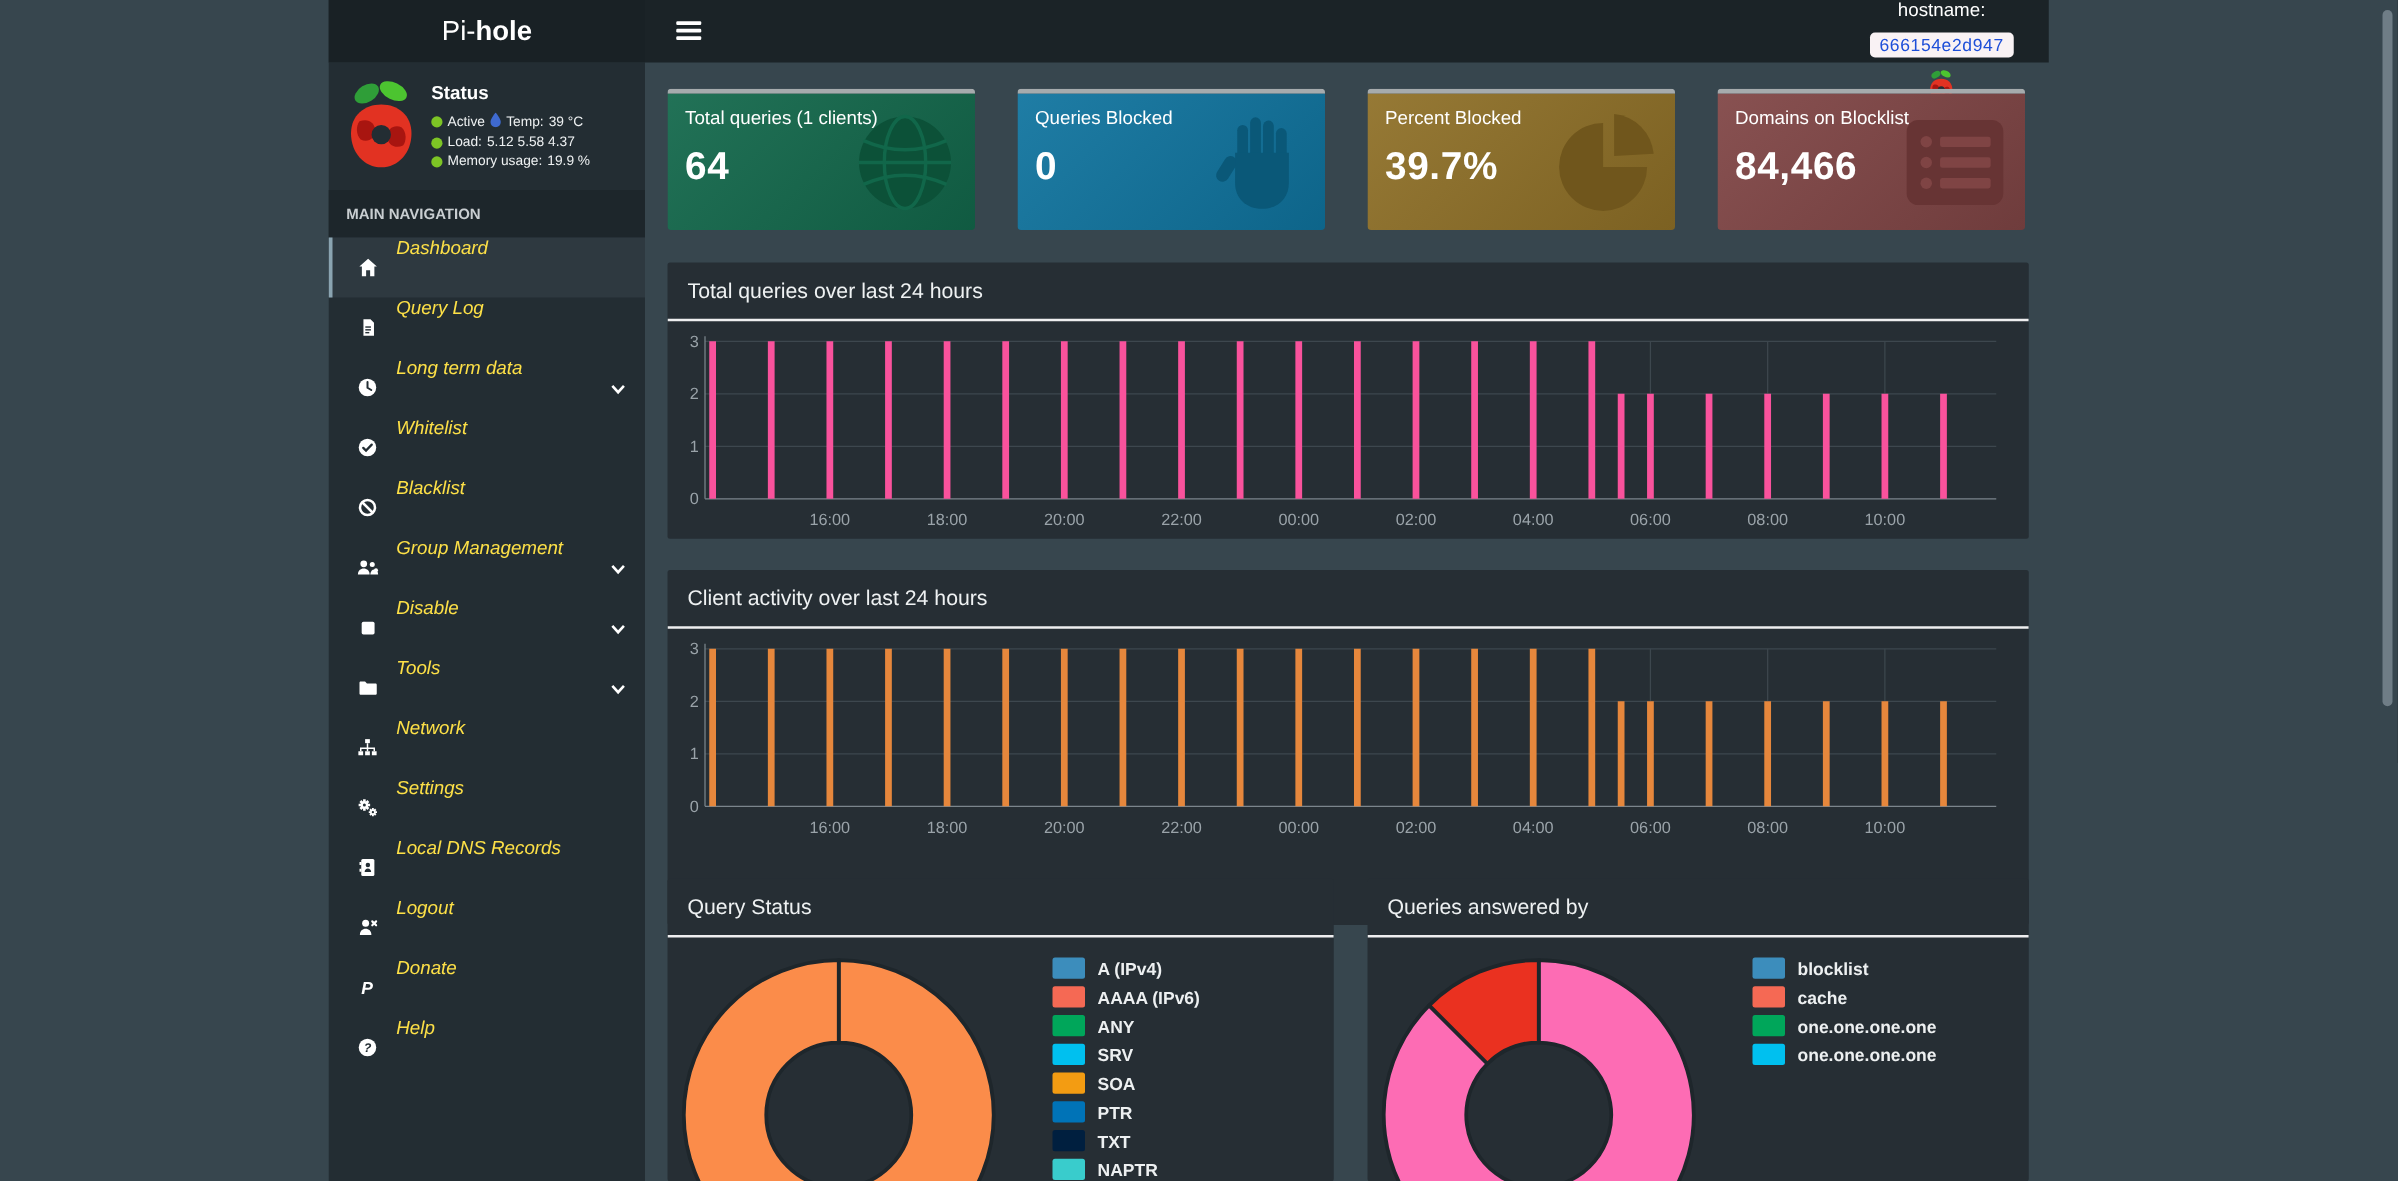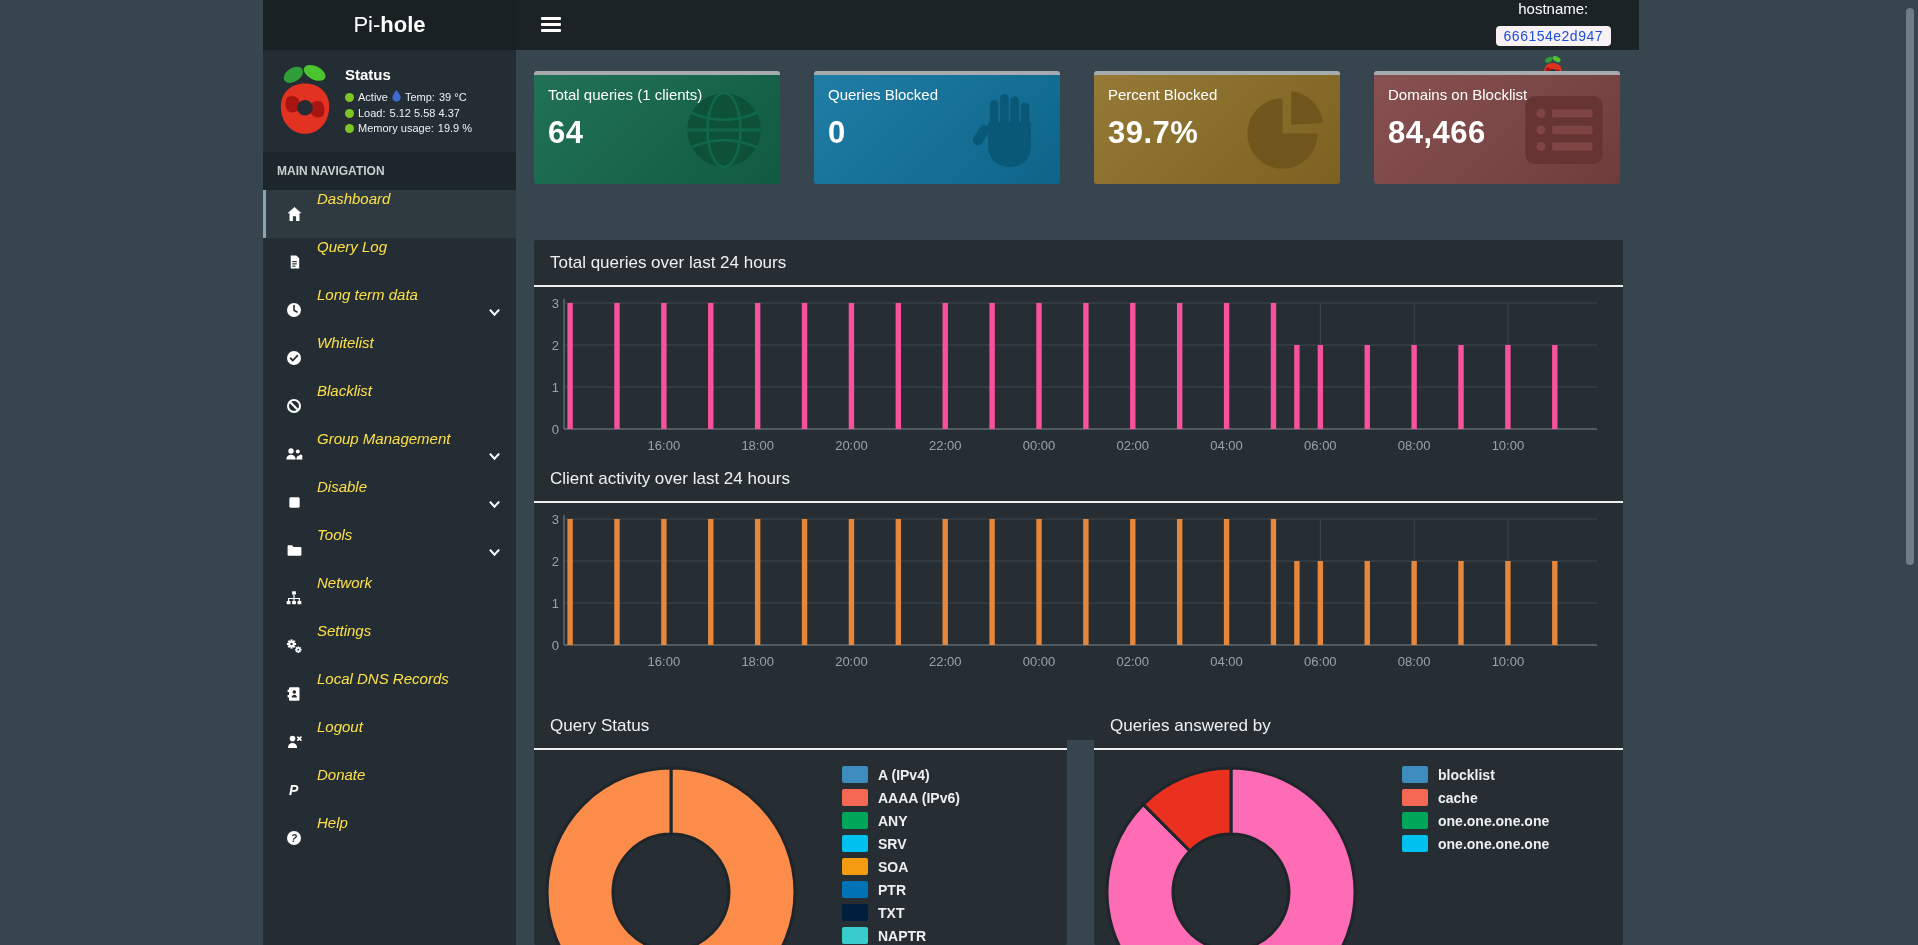--- a/index.html
+++ b/index.html
@@ -339,21 +339,21 @@
                 <rect x="37" y="40.5" width="44" height="9" rx="2"></rect>
                 <rect x="37" y="58.5" width="44" height="9" rx="2"></rect>
               </g>
             </svg></div>
           <div class="card-label">Domains on Blocklist</div>
           <div class="card-value">84,466</div>
         </div>
       </div>
     </div>
 
-  <div class="panel" style="left:534px;top:210px;width:1089px;height:221px;margin-top:30px;">
+  <div class="panel" style="left:534px;top:210px;width:1089px;height:221px;">
     <div class="panel-title">Total queries over last 24 hours</div>
     <svg class="chart-svg" id="total-queries-chart" width="1057" height="168">
         <line x1="113.87698592827965" y1="13" x2="113.87698592827965" y2="139" stroke="#3d474e" stroke-width="1"></line>
         <line x1="207.65819337267365" y1="13" x2="207.65819337267365" y2="139" stroke="#3d474e" stroke-width="1"></line>
         <line x1="301.4394008170677" y1="13" x2="301.4394008170677" y2="139" stroke="#3d474e" stroke-width="1"></line>
         <line x1="395.2206082614617" y1="13" x2="395.2206082614617" y2="139" stroke="#3d474e" stroke-width="1"></line>
         <line x1="489.0018157058557" y1="13" x2="489.0018157058557" y2="139" stroke="#3d474e" stroke-width="1"></line>
         <line x1="582.7830231502497" y1="13" x2="582.7830231502497" y2="139" stroke="#3d474e" stroke-width="1"></line>
         <line x1="676.5642305946437" y1="13" x2="676.5642305946437" y2="139" stroke="#3d474e" stroke-width="1"></line>
         <line x1="770.3454380390377" y1="13" x2="770.3454380390377" y2="139" stroke="#3d474e" stroke-width="1"></line>

